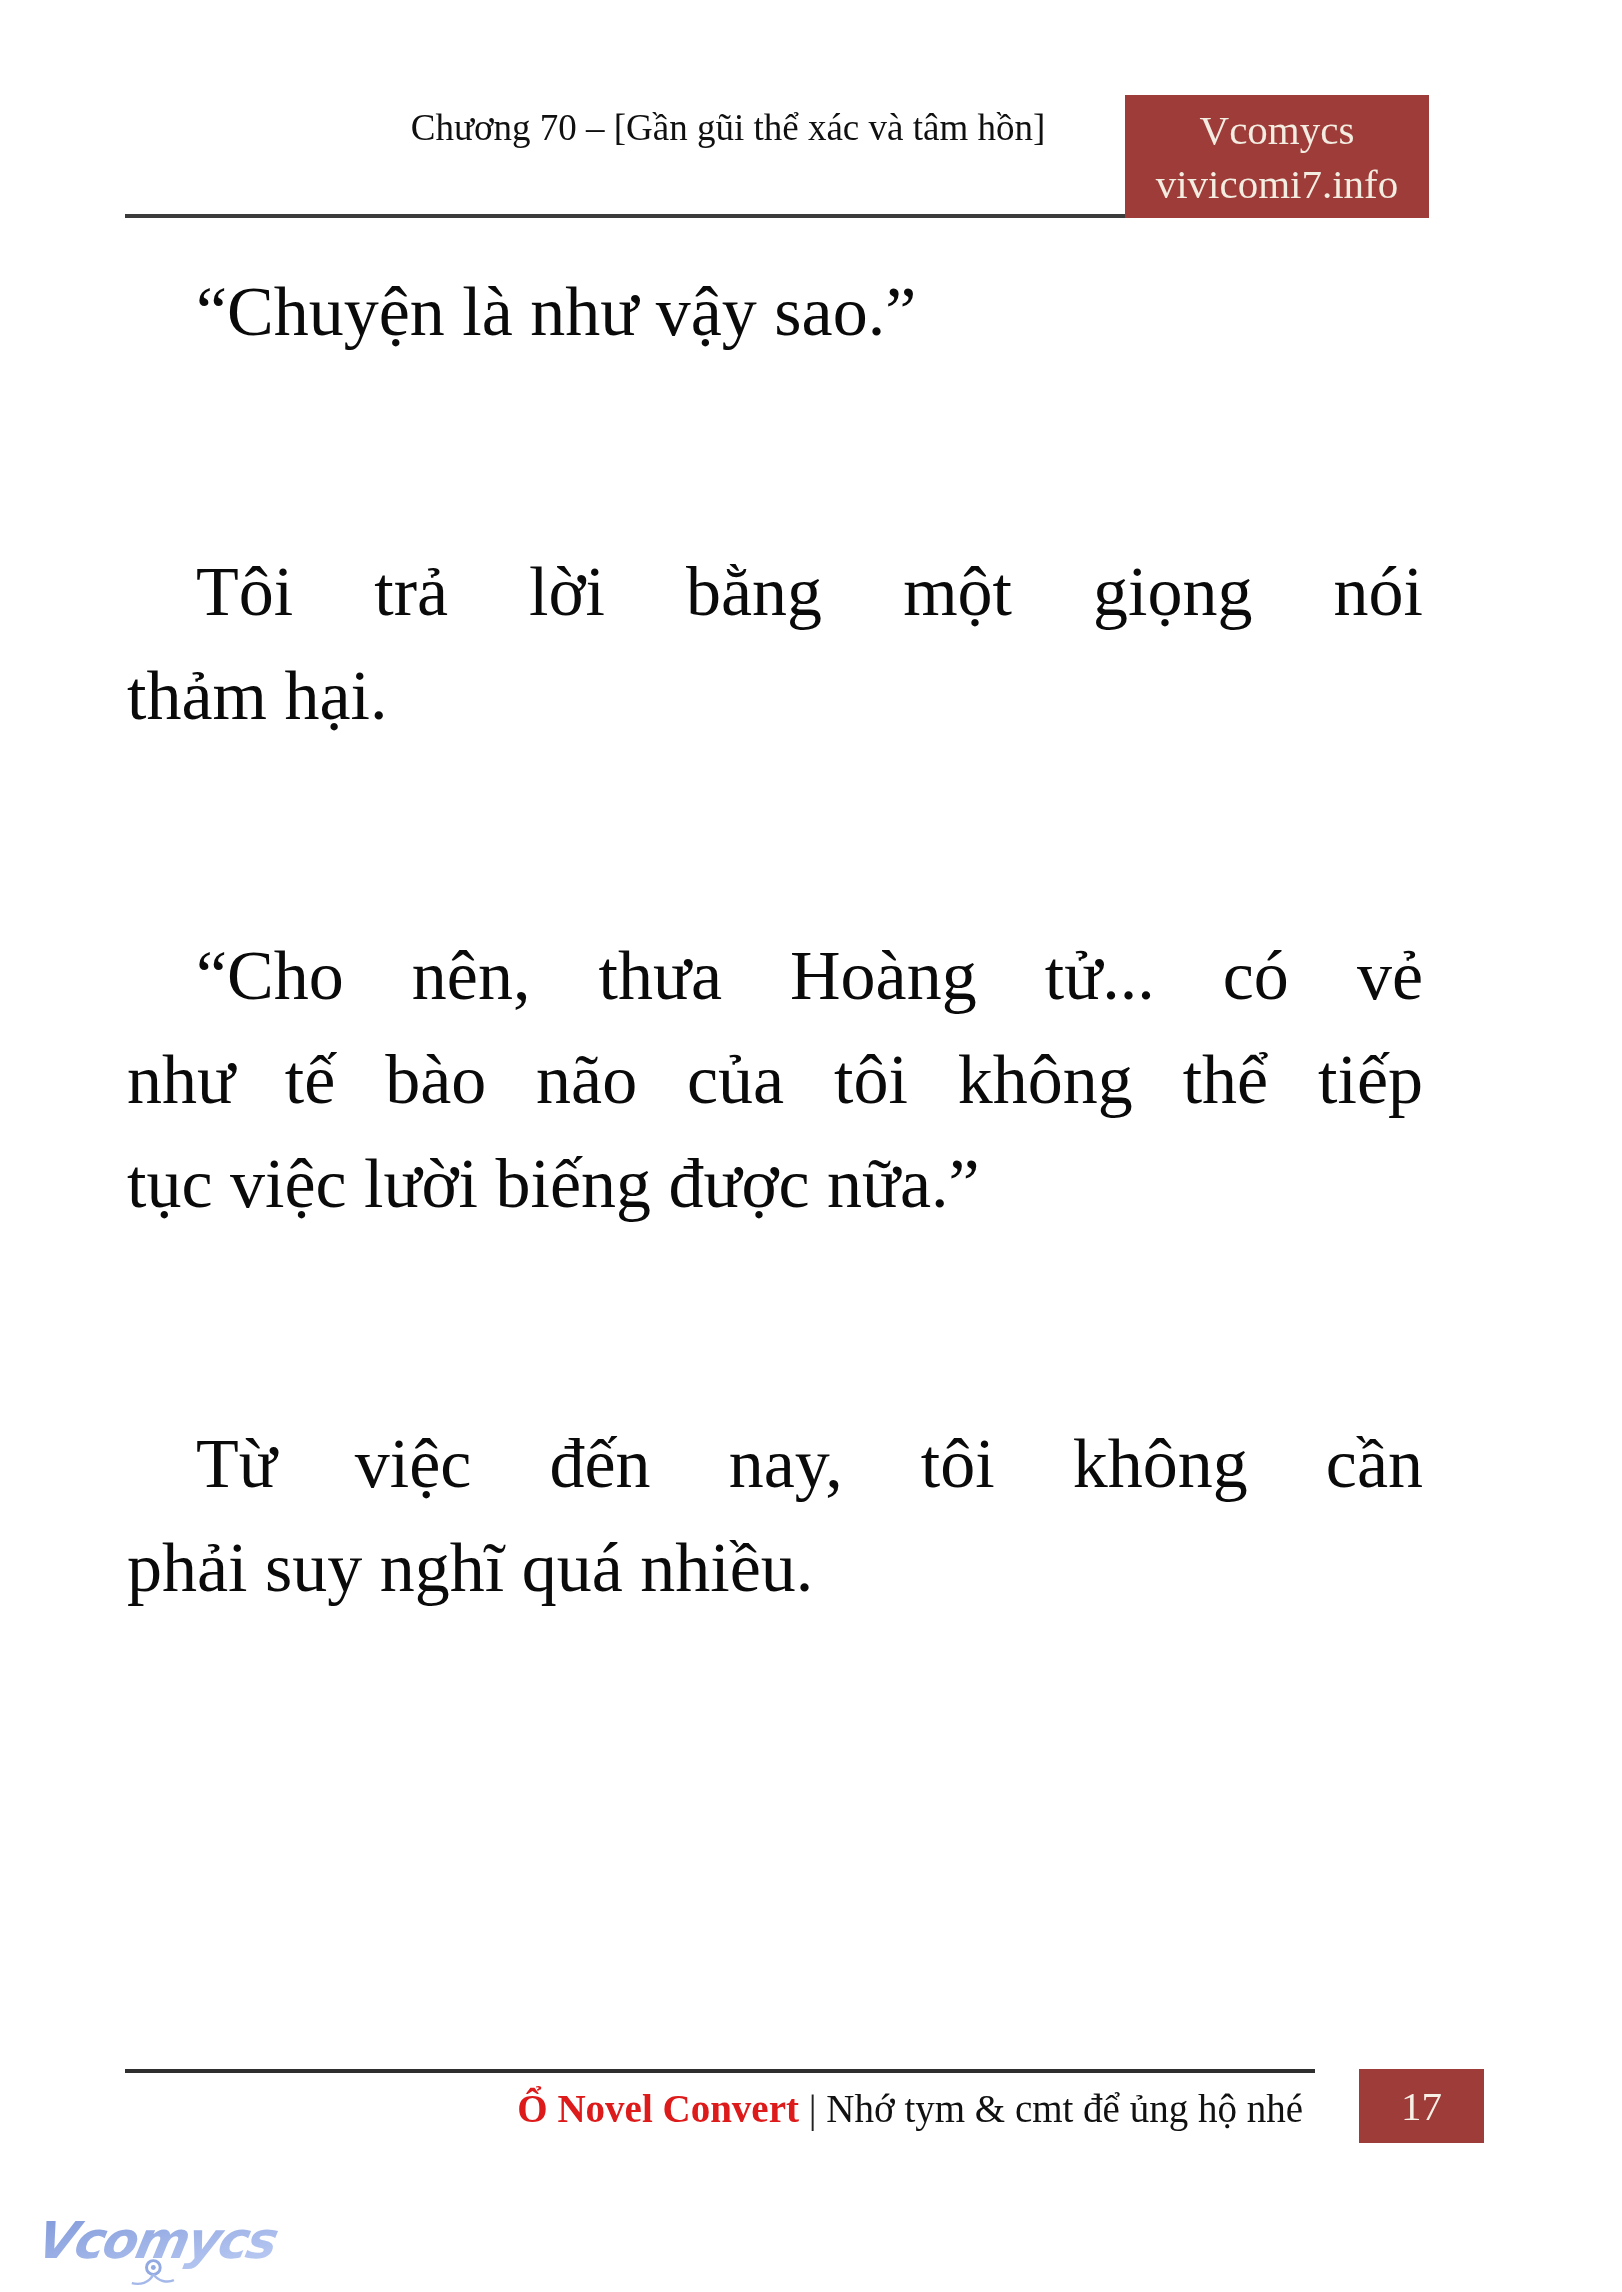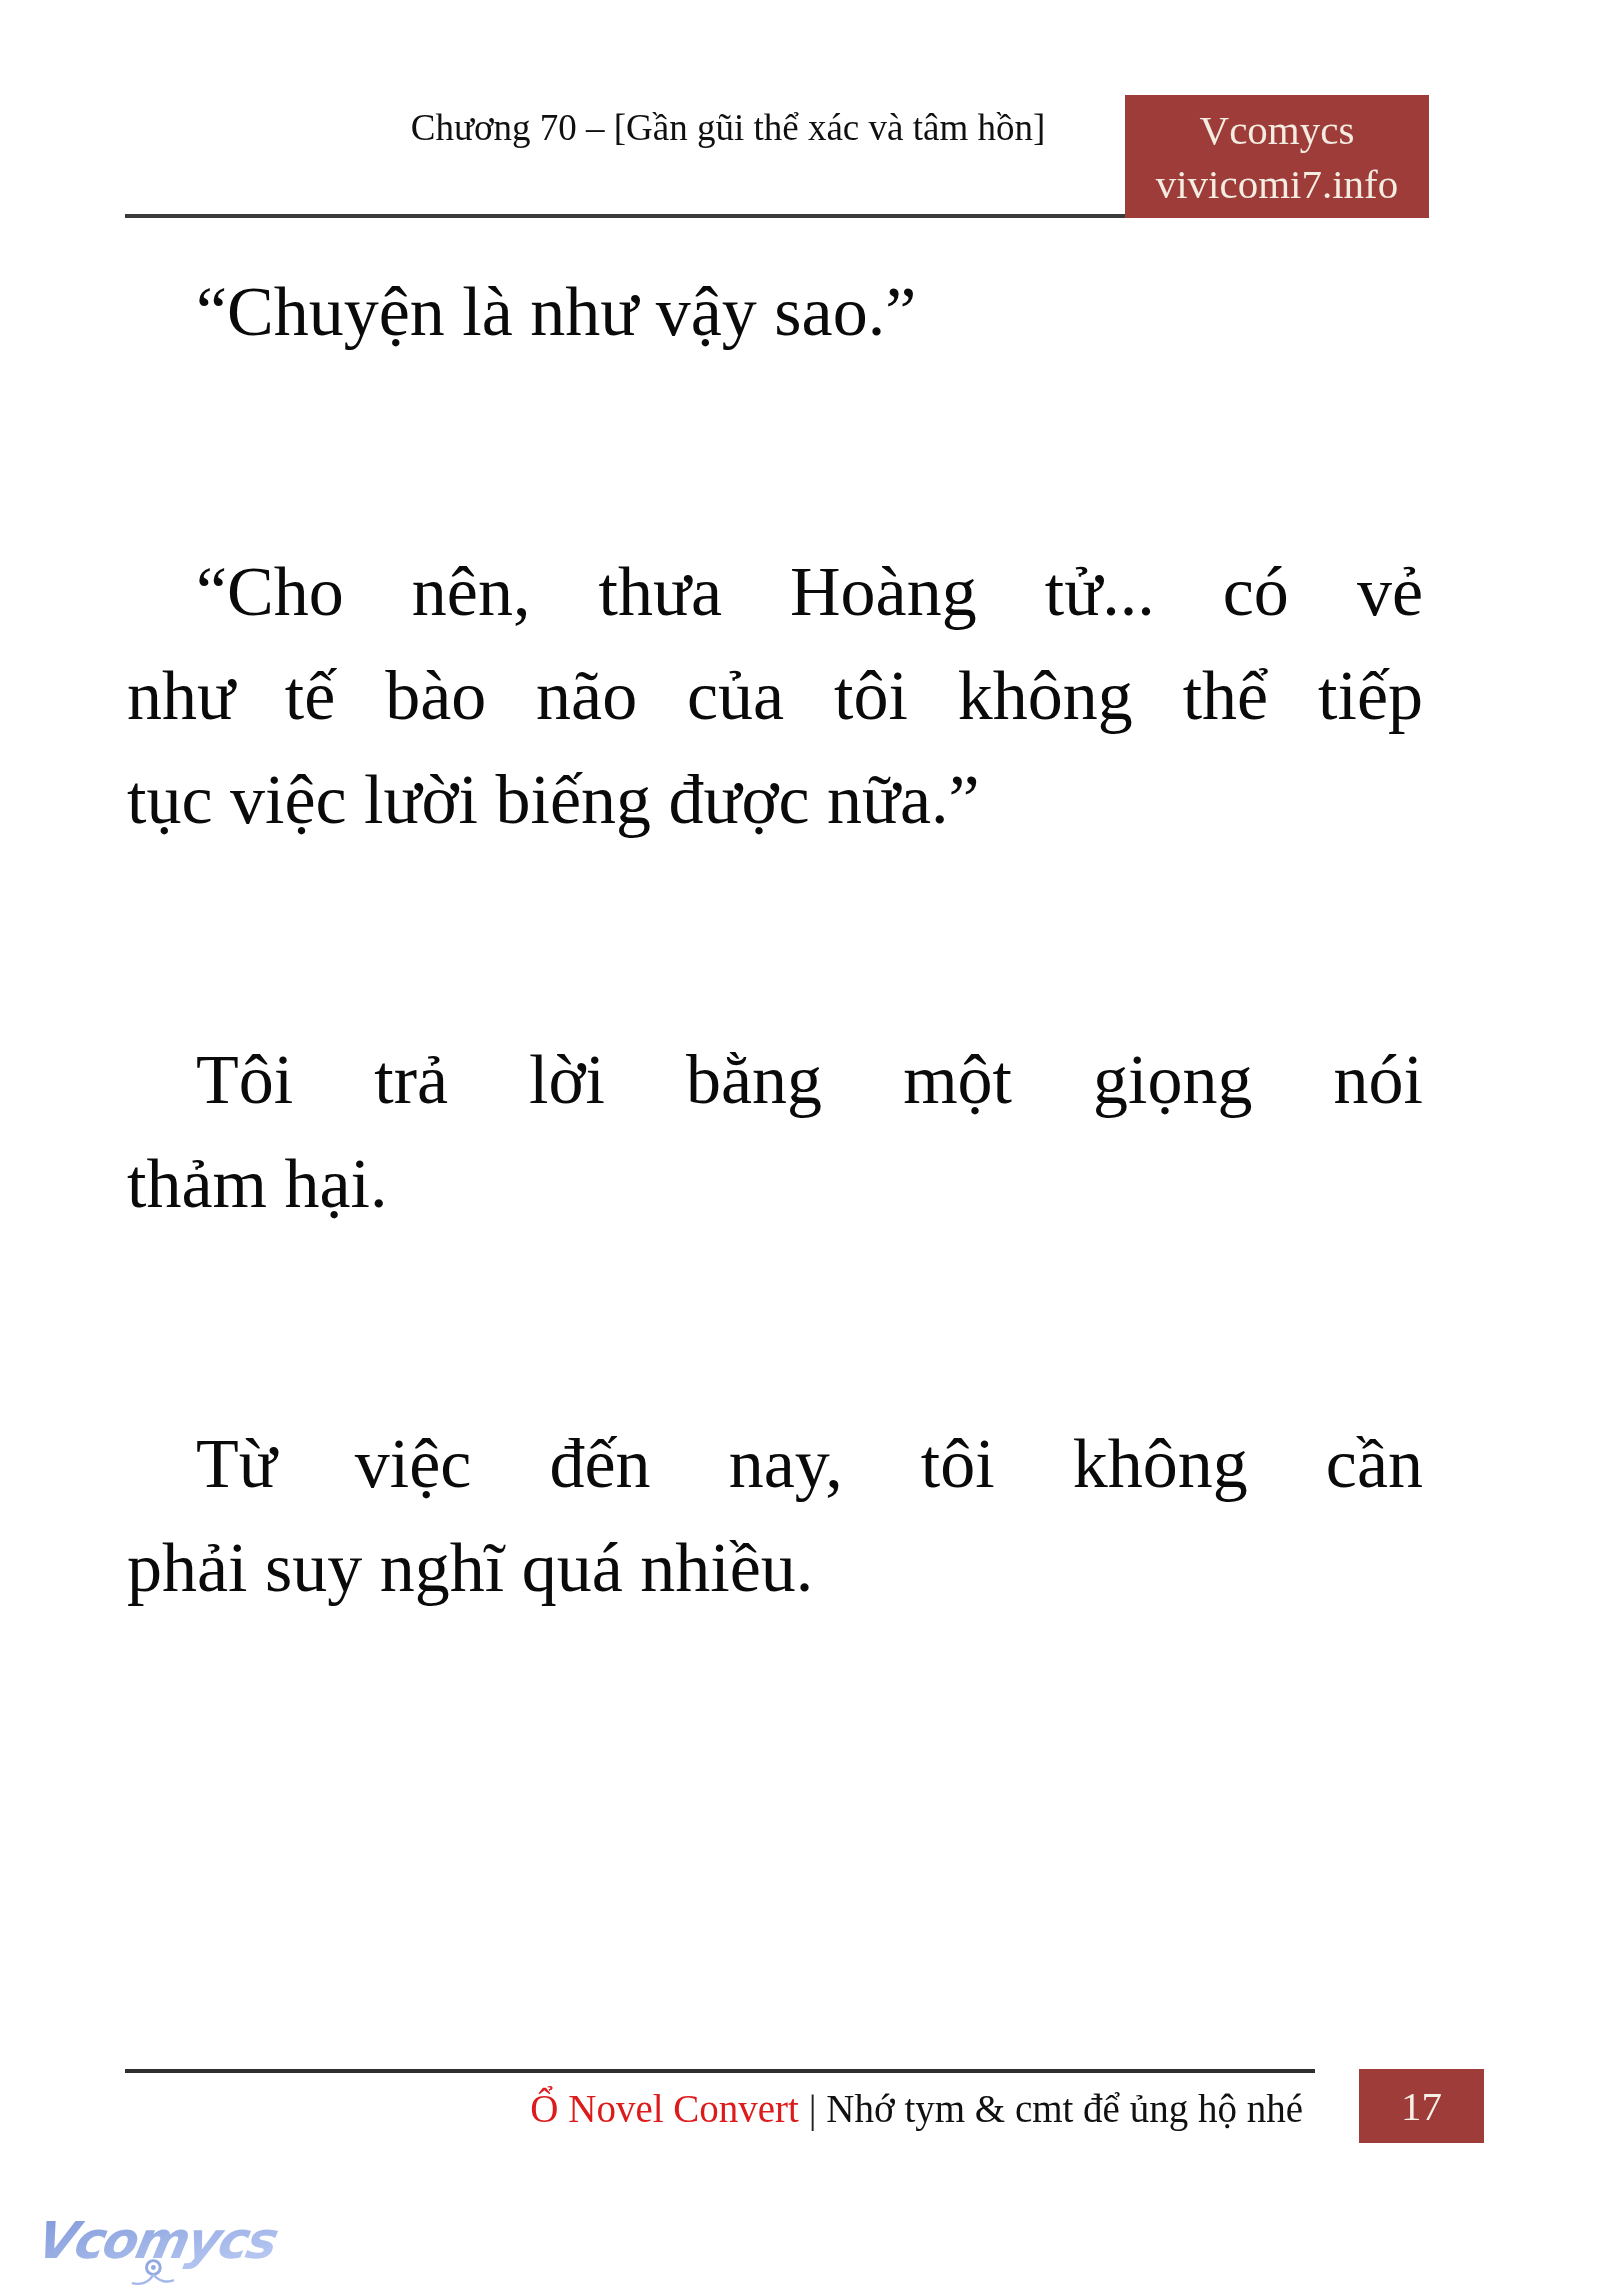--- a/index.html
+++ b/index.html
@@ -44,21 +44,21 @@
   }
   .footer-badge {
     position:absolute; left:1315px; top:2069px; width:125px; height:74px;
     display:flex; align-items:center; justify-content:center;
     font-size:41px; z-index:2;margin-left:44px;
   }
   .footer-text {
     position:absolute; left:125px; top:2080px; width:1178px;
     text-align:right; font-size:39px; line-height:57px; color:#111111;
   }
-  .footer-text .brand { font-weight:normal; }
+  .footer-text .brand { font-weight:bold; }
   .footer-text .sep { padding:0 9.8px; color:#222222; font-weight:normal; }
 
   
   .watermark { position:absolute; left:13.7px; top:2197px; width:265px; height:94px; }
 </style>
 </head>
 <body>
 
 <div class="header-text">
   <div>Chương 70 –  [Gần gũi thể xác và tâm hồn]</div>
@@ -69,27 +69,27 @@
 <div class="header-badge" style="background:#9e3c39; color:#f3ece1;">
   <div>Vcomycs</div>
   <div>vivicomi7.info</div>
 </div>
 
 <div class="content">
   <div class="para">
     <div class="line first">“Chuyện là như vậy sao.”</div>
   </div>
   <div class="para">
+    <div class="line first jl">Tôi trả lời bằng một giọng nói</div>
+    <div class="line">thảm hại.</div>
+  </div>
+  <div class="para">
     <div class="line first jl">“Cho nên, thưa Hoàng tử... có vẻ</div>
     <div class="line jl">như tế bào não của tôi không thể tiếp</div>
     <div class="line">tục việc lười biếng được nữa.”</div>
-  </div>
-  <div class="para">
-    <div class="line first jl">Tôi trả lời bằng một giọng nói</div>
-    <div class="line">thảm hại.</div>
   </div>
   <div class="para">
     <div class="line first jl">Từ việc đến nay, tôi không cần</div>
     <div class="line">phải suy nghĩ quá nhiều.</div>
   </div>
 </div>
 
 <div class="footer-rule"></div>
 
 <div class="footer-text">

